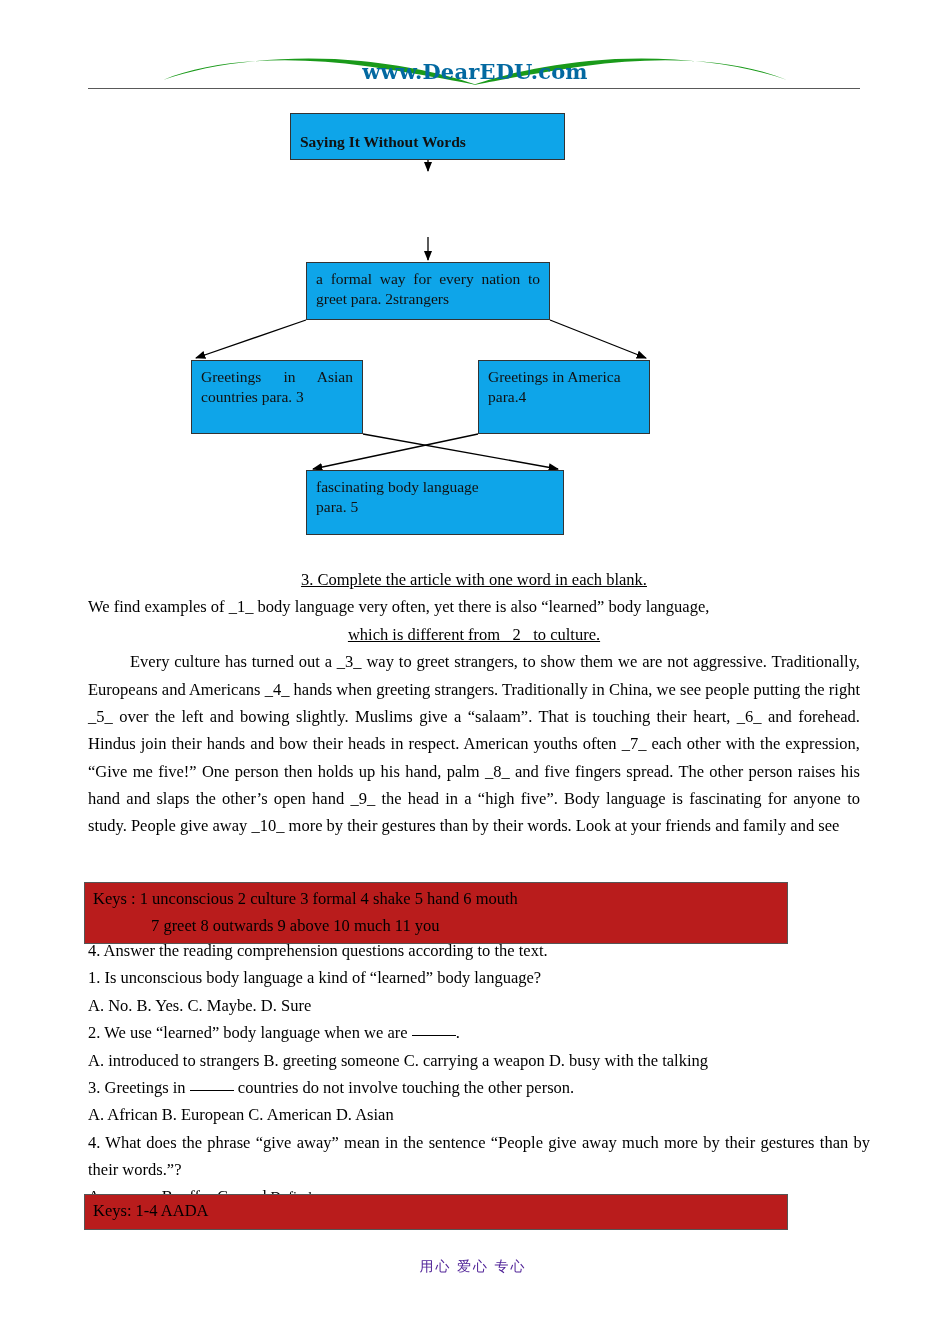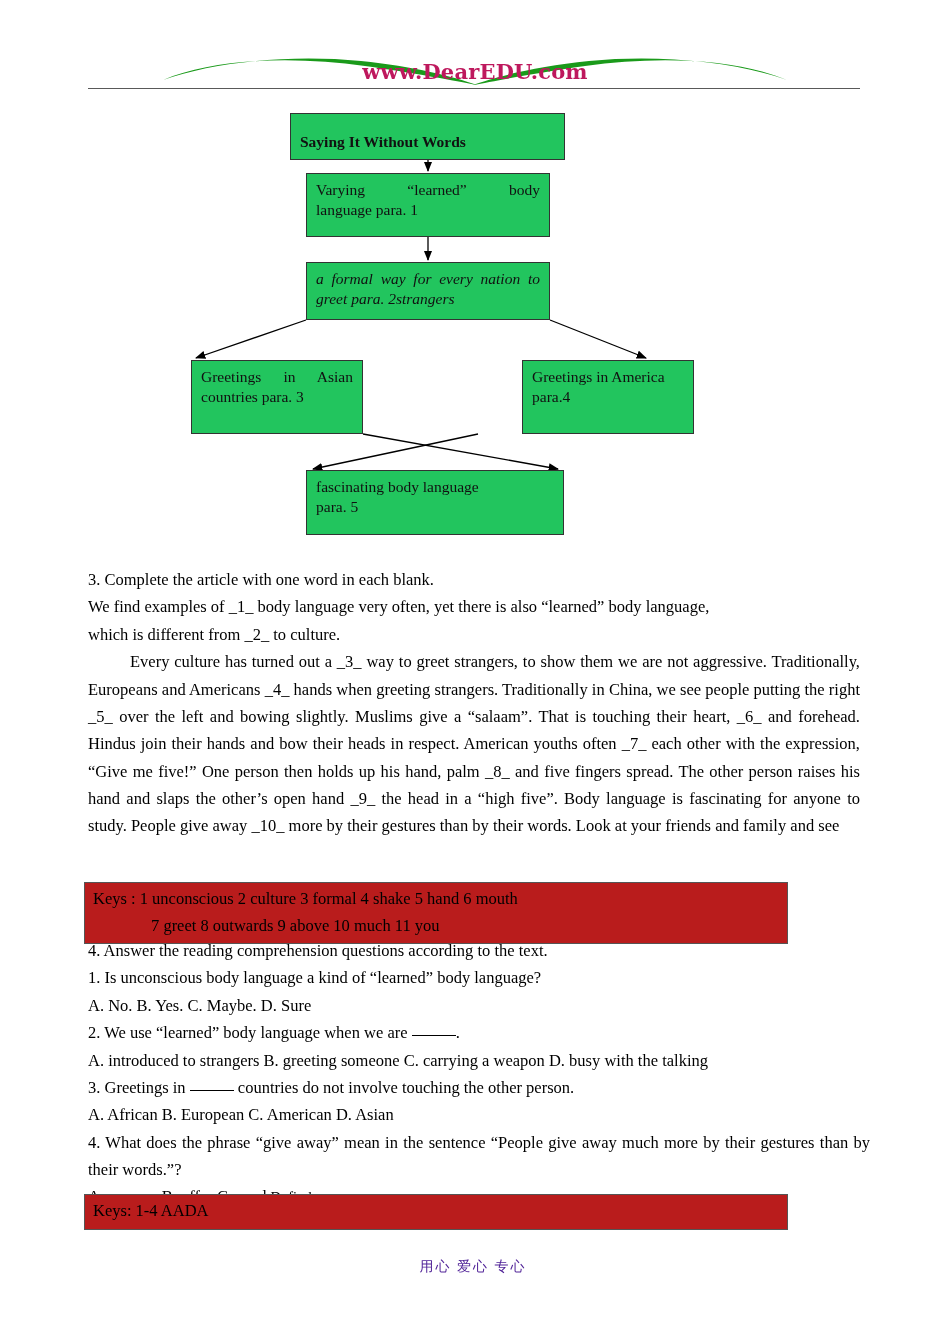--- a/index.html
+++ b/index.html
@@ -32,21 +32,21 @@
   .banner-text {
     position: absolute;
     left: 0;
     top: 59px;
     width: 950px;
     text-align: center;
     font-family: "DejaVu Serif", "Liberation Serif", serif;
     font-weight: bold;
     font-size: 21px;
     letter-spacing: 0.2px;
-    color: #be185d;
+    color: #0369a1;
     white-space: nowrap;
   }
   .header-rule {
     position: absolute;
     left: 88px;
     top: 88px;
     width: 772px;
     height: 0;
     border-top: 1.5px solid #595959;
   }
@@ -56,21 +56,21 @@
     position: absolute;
     left: 0;
     top: 0;
     width: 950px;
     height: 560px;
   }
   .fbox {
     position: absolute;
     box-sizing: border-box;
     border: 1.2px solid #333333;
-    background: #22c55e;
+    background: #0ea5e9;
     padding: 6px 9px 4px 9px;
     font-size: 15.5px;
     line-height: 1.28;
     color: #111111;
   }
   .fbox.title {
     font-family: "Liberation Serif", serif;
     font-weight: bold;
     font-size: 15.5px;
     display: flex;
@@ -105,21 +105,22 @@
     width: 772px;
     font-size: 16.5px;
     line-height: 1.66;
   }
   .article p {
     margin: 0;
     text-align: justify;
     text-justify: inter-word;
   }
   .article p.nojust {
-    text-align: left;
+    text-align: center;
+    text-decoration: underline;
   }
   .article p.indent {
     text-indent: 42px;
   }
 
   
   .keybox {
     position: absolute;
     box-sizing: border-box;
     border: 1.2px solid #555555;
@@ -207,36 +208,32 @@
     <polyline points="550,320 646,358" fill="none" stroke="#000" stroke-width="1.3" marker-end="url(#arw)"></polyline>
 
     <line x1="363" y1="434" x2="558" y2="469" stroke="#000" stroke-width="1.3" marker-end="url(#arw)"></line>
     <line x1="478" y1="434" x2="313" y2="469" stroke="#000" stroke-width="1.3" marker-end="url(#arw)"></line>
   </svg>
 
   <div class="fbox title" style="left:290px; top:113px; width:275px; height:47px;">
     <span>Saying It Without Words</span>
   </div>
 
-  <div class="fbox just" style="left:306px; top:173px; width:244px; height:64px;">
-    <div>Varying “learned” body</div>
-    <div class="line2">language    para. 1</div>
-  </div>
-
-  <div class="fbox just" style="left:306px; top:262px; width:244px; height:58px;font-style:italic;">
+
+  <div class="fbox just" style="left:306px; top:262px; width:244px; height:58px;">
     <div>a formal way for every nation to</div>
     <div class="line2">greet para. 2strangers</div>
   </div>
 
   <div class="fbox just" style="left:191px; top:360px; width:172px; height:74px;">
     <div>Greetings in Asian</div>
     <div class="line2">countries para. 3</div>
   </div>
 
-  <div class="fbox plain" style="left:478px; top:360px; width:172px; height:74px;margin-left:44px;">
+  <div class="fbox plain" style="left:478px; top:360px; width:172px; height:74px;">
     <div>Greetings in America</div>
     <div>para.4</div>
   </div>
 
   <div class="fbox plain" style="left:306px; top:470px; width:258px; height:65px;">
     <div>fascinating body language</div>
     <div>para. 5</div>
   </div>
 </div>
 

